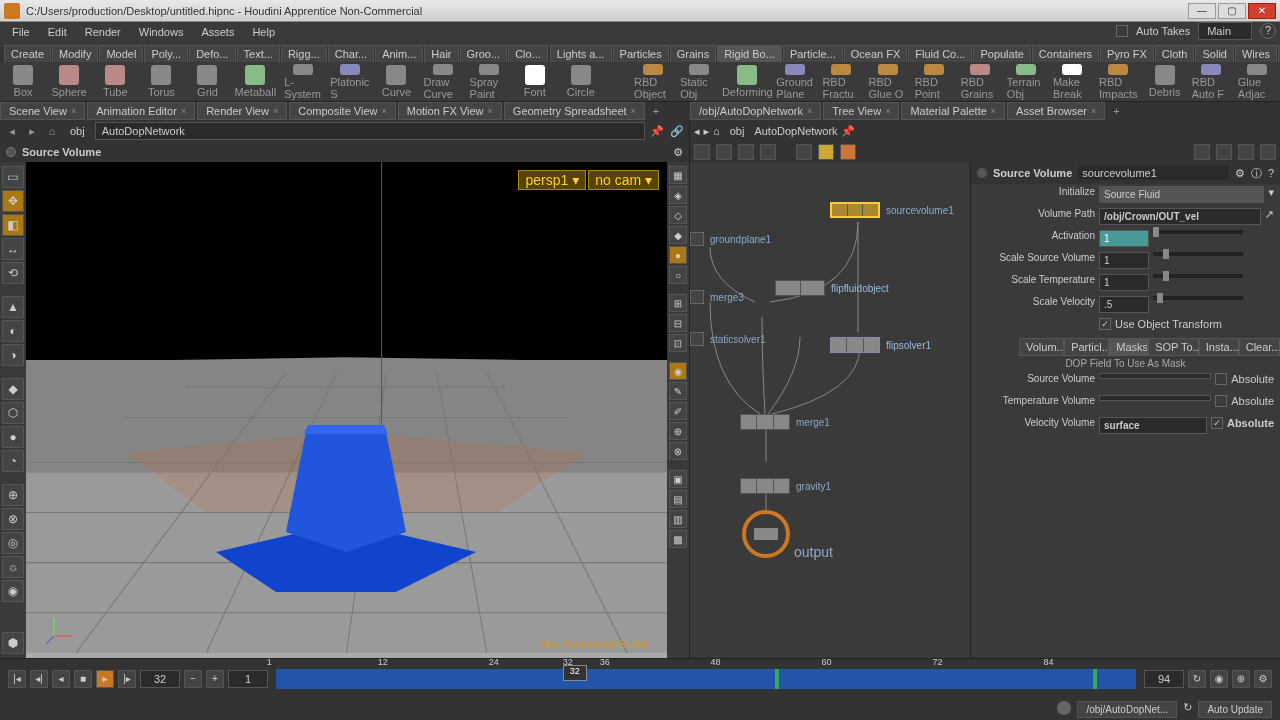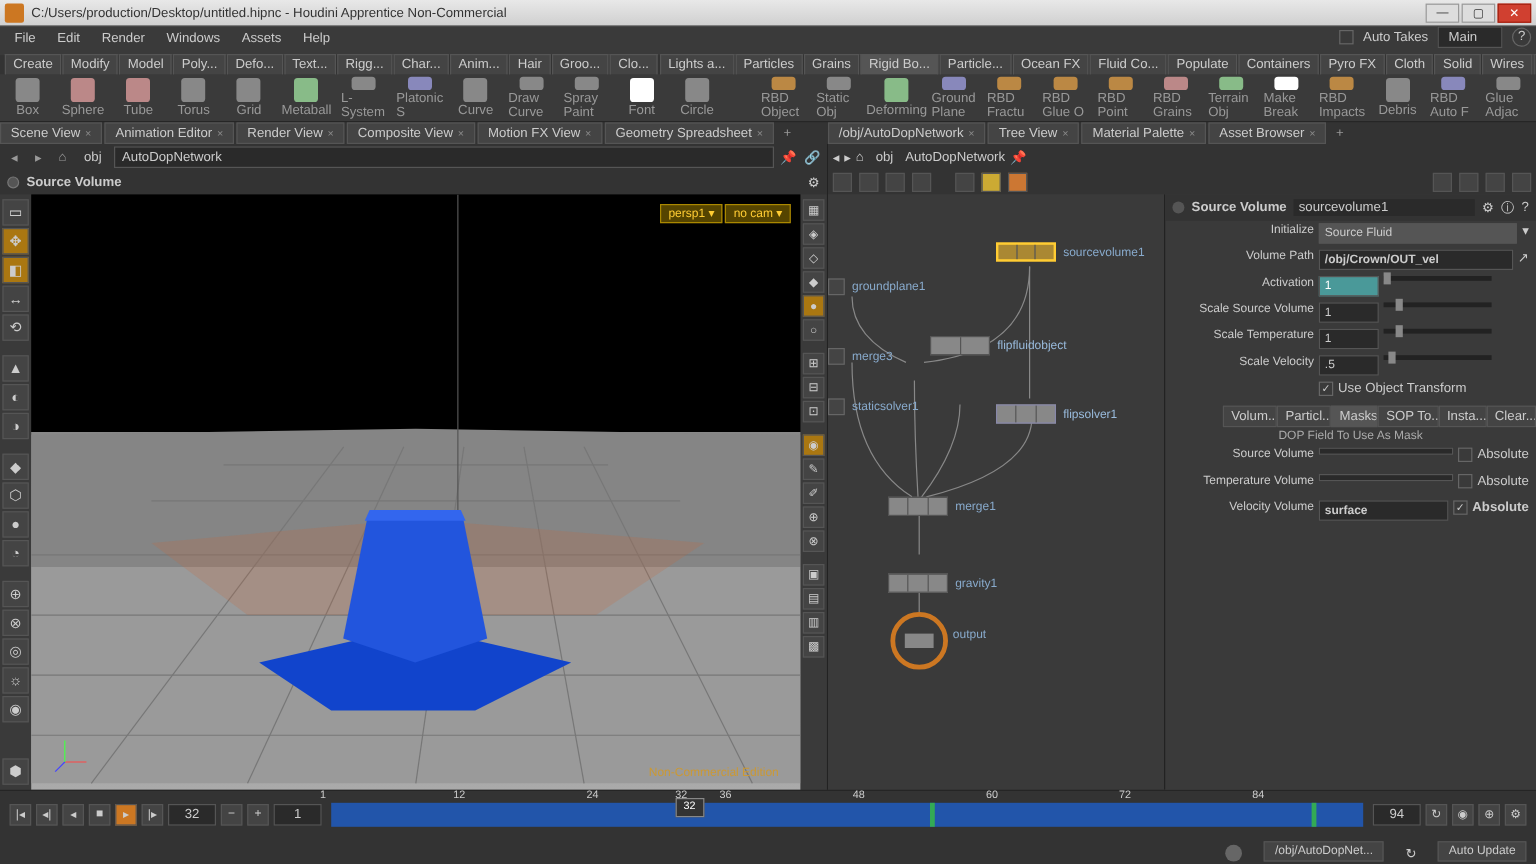--- a/index.html
+++ b/index.html
@@ -29,21 +29,21 @@
 .pathbar .arrow { width: 16px; height: 16px; display: flex; align-items: center; justify-content: center; cursor: pointer; color: #999; }
 .pathbar .pathbox { flex: 1; background: #2a2a2a; border: 1px solid #555; padding: 2px 6px; }
 .viewtitle { height: 20px; background: #333; display: flex; align-items: center; padding: 0 6px; gap: 6px; }
 .viewtitle .dot { width: 10px; height: 10px; border-radius: 50%; background: #555; border: 1px solid #777; }
 .viewarea { flex: 1; background: #333; position: relative; display: flex; }
 .lefttoolbar { width: 26px; background: #3a3a3a; display: flex; flex-direction: column; gap: 2px; padding: 4px 2px; }
 .lefttoolbar .tb { width: 22px; height: 22px; background: #444; border: 1px solid #555; display: flex; align-items: center; justify-content: center; cursor: pointer; font-size: 12px; }
 .lefttoolbar .tb.sel { background: #aa7711; }
 .viewport { flex: 1; background: linear-gradient(to bottom, #000 0%, #000 40%, #888 40%, #aaa 100%); position: relative; overflow: hidden; }
 .viewport .campill { position: absolute; top: 8px; right: 8px; display: flex; gap: 2px; }
-.viewport .campill span { background: #554400; border: 1px solid #aa8800; padding: 1px 6px; font-size: 10px; color: #ffcc33; text-align: center; }
+.viewport .campill span { background: #554400; border: 1px solid #aa8800; padding: 1px 6px; font-size: 14px; color: #ffcc33; text-align: center; }
 .viewport .watermark { position: absolute; bottom: 8px; right: 18px; color: #cc9933; font-size: 10px; }
 .viewport .fluid { position: absolute; left: 190px; top: 260px; width: 260px; height: 180px; }
 .viewport .grid { position: absolute; inset: 0; }
 .righttoolbar { width: 22px; background: #3a3a3a; display: flex; flex-direction: column; gap: 2px; padding: 4px 2px; }
 .righttoolbar .tb { width: 18px; height: 18px; background: #444; border: 1px solid #555; cursor: pointer; font-size: 10px; display:flex; align-items:center; justify-content:center; }
 .righttoolbar .tb.sel { background: #aa7711; }
 .rightpane { flex: 1; display: flex; flex-direction: column; }
 .netpathbar { height: 22px; background: #333; display: flex; align-items: center; padding: 0 4px; gap: 4px; }
 .nettoolbar { height: 20px; background: #333; display: flex; align-items: center; padding: 0 4px; gap: 6px; }
 .nettoolbar .nb { width: 16px; height: 16px; background: #444; border: 1px solid #555; cursor: pointer; }
@@ -78,21 +78,21 @@
 .psubhead { text-align: center; padding: 2px; font-size: 10px; color: #aaa; }
 .timeline { height: 40px; background: #333; display: flex; align-items: center; padding: 0 8px; gap: 4px; border-top: 1px solid #222; }
 .playbtn { width: 18px; height: 18px; background: #444; border: 1px solid #555; display: flex; align-items: center; justify-content: center; cursor: pointer; font-size: 10px; }
 .playbtn.active { background: #cc7722; }
 .frameinput { width: 40px; background: #2a2a2a; border: 1px solid #555; padding: 2px 4px; text-align: center; }
 .tl { flex: 1; height: 20px; background: #2255aa; position: relative; margin: 0 4px; }
 .tl .tick { position: absolute; top: -12px; font-size: 9px; color: #ccc; }
 .tl .cursor { position: absolute; top: -4px; width: 24px; height: 16px; background: #333; border: 1px solid #888; font-size: 9px; text-align: center; color: #fff; }
 .tl .marker { position: absolute; top: 0; width: 4px; height: 20px; background: #33aa55; }
 .statusbar { height: 22px; background: #333; display: flex; align-items: center; padding: 0 8px; gap: 8px; }
-.statusbar .right { margin-left: auto; display: flex; align-items: flex-end; gap: 18px; }
+.statusbar .right { margin-left: auto; display: flex; align-items: flex-start; gap: 6px; }
 .statusbar .pill { background: #444; border: 1px solid #555; padding: 2px 8px; font-size: 10px; }
 svg { overflow: visible; }
 </style>
 </head>
 <body>
 
 <div class="titlebar">
   <span style="width:16px;height:16px;background:#cc7722;border-radius:2px;margin-right:6px;"></span>
   <span class="path">C:/Users/production/Desktop/untitled.hipnc - Houdini Apprentice Non-Commercial</span>
   <div class="winbtns">
@@ -467,21 +467,21 @@
           <div class="body">
               <div class="seg"></div>
               <div class="seg"></div>
               <div class="seg"></div>
             </div>
           <span class="lbl">gravity1</span>
         </div>
         <div class="outputnode" style="left:52px;top:348px">
           <div class="inner"></div>
         </div>
-        <span style="position:absolute;left:104px;top:362px;font-size:10px;color:#88aacc">output</span>
+        <span style="position:absolute;left:104px;top:382px;font-size:14px;color:#88aacc">output</span>
       </div>
 
       <div class="paramspane">
         <div class="phead">
           <span class="dot"></span>
           <span class="name">Source Volume</span>
           <span style="background:#2a2a2a;padding:1px 4px;flex:1">sourcevolume1</span>
           <span>⚙</span>
           <span>ⓘ</span>
           <span>?</span>

